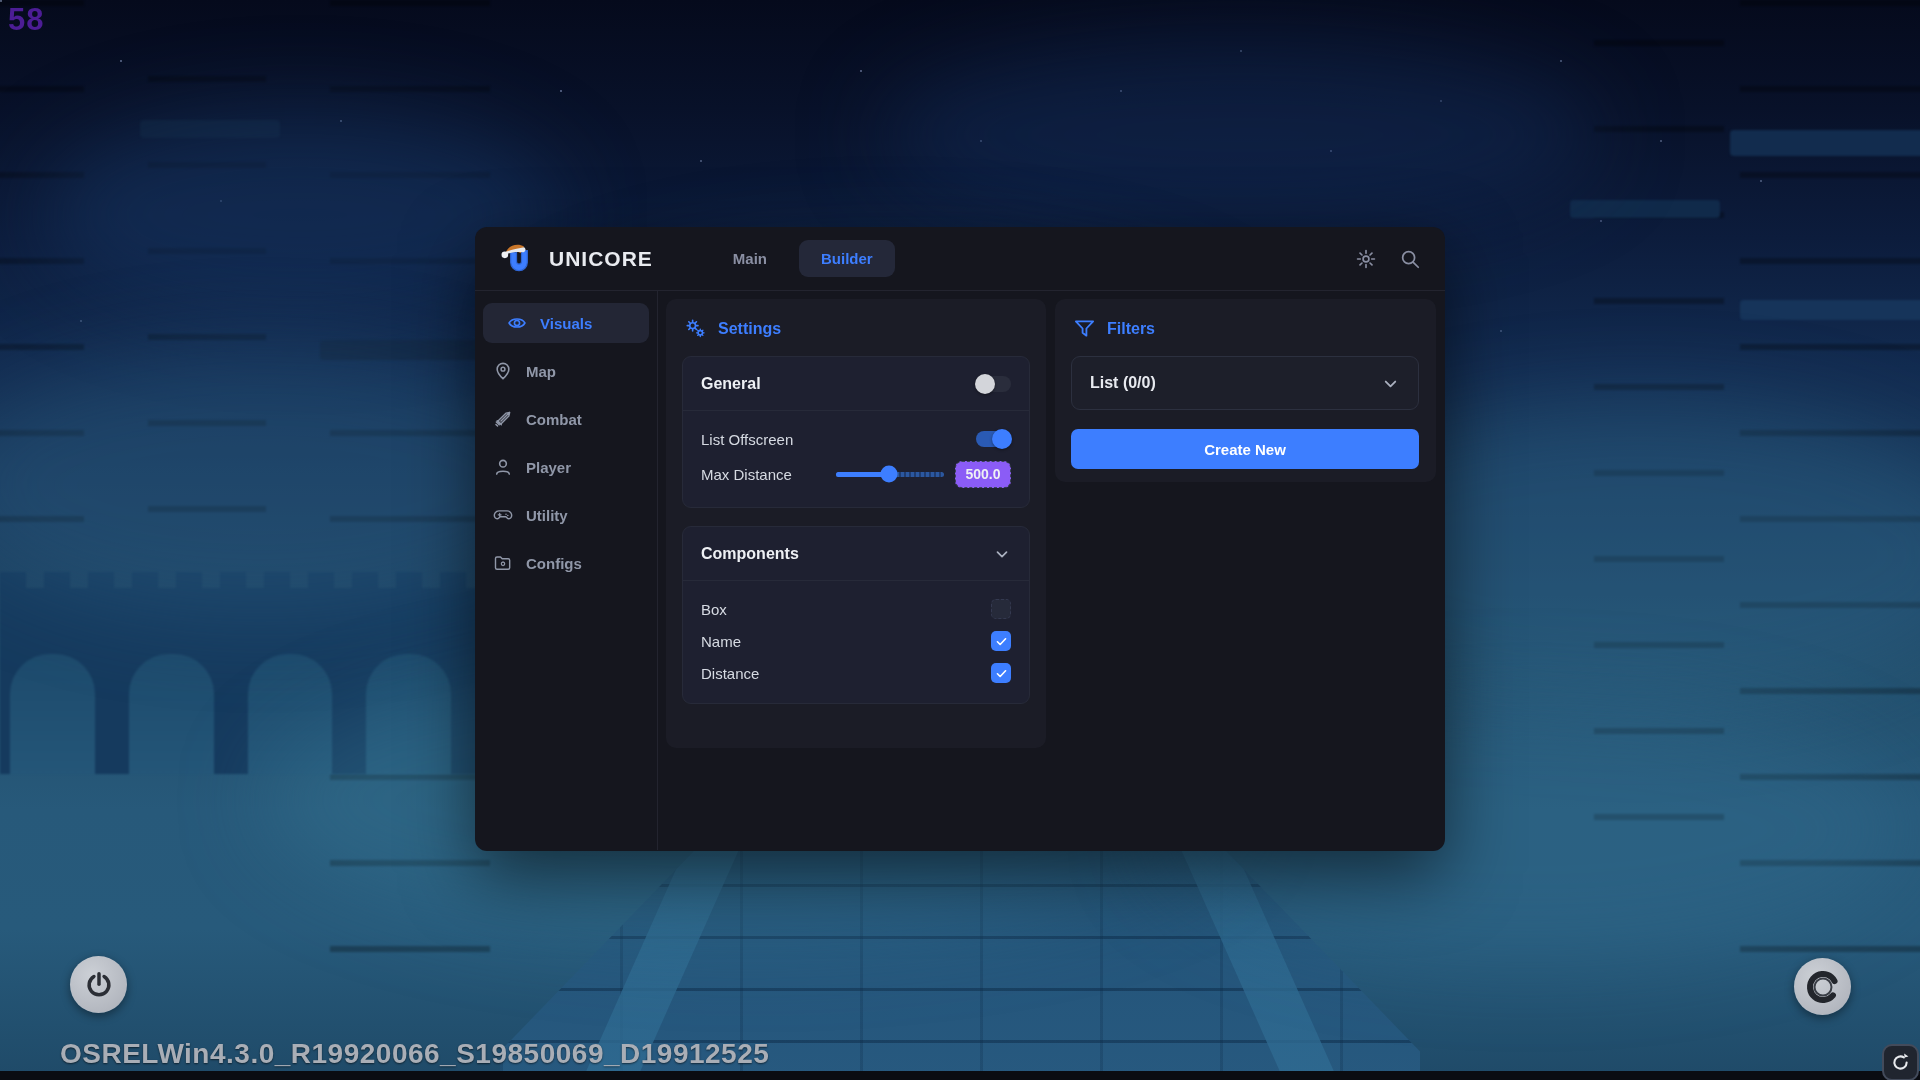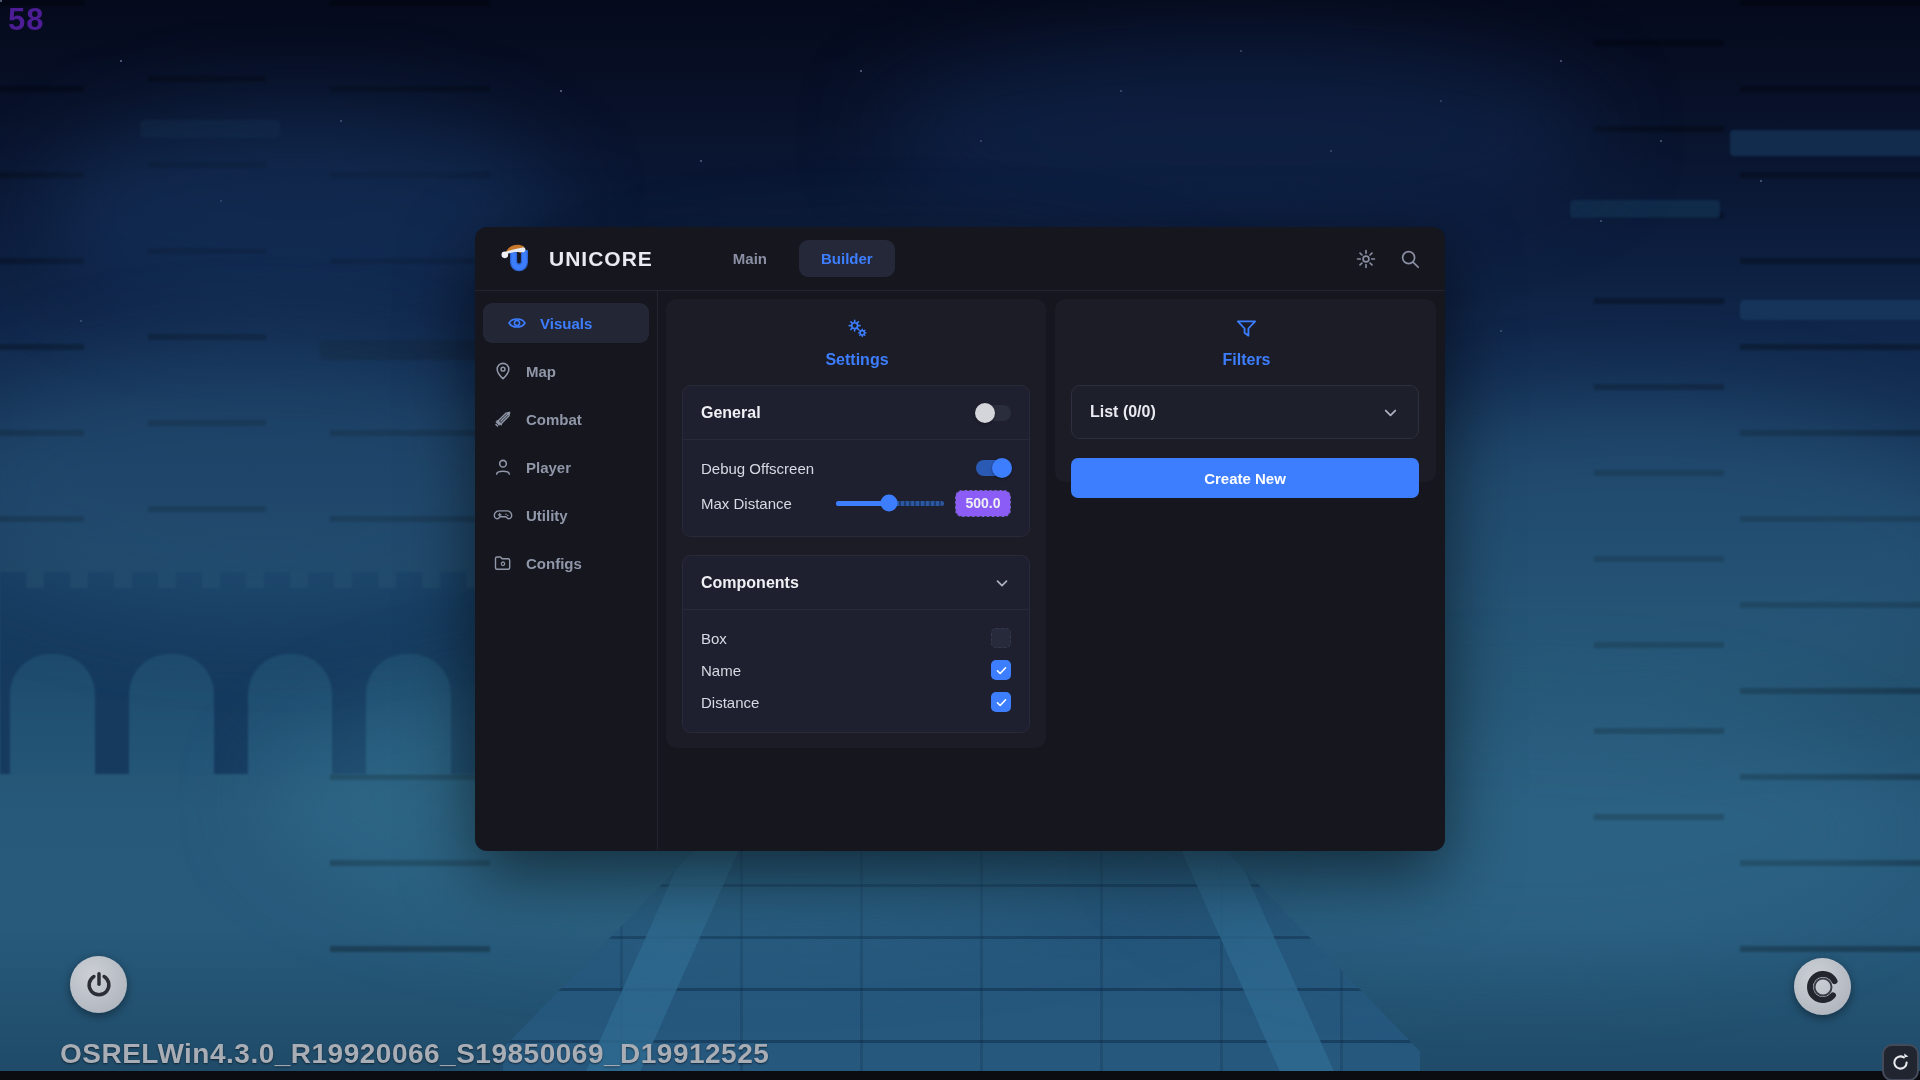--- a/index.html
+++ b/index.html
@@ -115,21 +115,21 @@
     border-radius:9px; margin-bottom:8px; color:#9097a8; font-size:15px; font-weight:600;
     cursor:pointer; }
   .side-item .sicon { width:20px; height:20px; flex-shrink:0; }
   .side-item.active { background:#232635; color:#3d7eff; font-weight:700;padding-left:24px; }
 
   .content { flex:1; padding:8px; display:flex; gap:9px; align-items:flex-start; }
   .panel { background:#1b1c26; border-radius:10px; padding:16px; }
   .settings-panel { width:380px; height:449px; }
   .filters-panel  { width:381px; height:183px; }
   .panel-title { display:flex; align-items:center; gap:11px; color:#3d7eff;
-    font-size:16px; font-weight:700; margin:2px 0 16px 2px;flex-direction:column; }
+    font-size:16px; font-weight:700; margin:2px 0 16px 2px; }
   .ptitle-icon { width:23px; height:23px; color:#3d7eff; }
 
   .card { background:#1e2030; border:1px solid #272a39; border-radius:9px; width:348px; }
   .card + .card { margin-top:18px; }
   .card-head { height:53px; display:flex; align-items:center; padding:0 18px;
     font-size:16px; font-weight:700; color:#eef0f4; cursor:pointer; }
   .card-head .chev { margin-left:auto; width:18px; height:18px; color:#aab0bf; }
   .card-divider { height:1px; background:#272a39; }
   .card-rows { padding:12px 18px 14px; }
   .row { display:flex; align-items:center; height:32px; font-size:15px; color:#d6dae2; }
@@ -326,21 +326,21 @@
         <div class="card">
           <div class="card-head">
             <span>General</span>
             <div class="ctl toggle" style="margin-left:auto">
                 <div class="knob"></div>
               </div>
           </div>
           <div class="card-divider"></div>
           <div class="card-rows">
             <div class="row">
-              <span>Debug Offscreen</span>
+              <span>List Offscreen</span>
               <div class="ctl toggle on">
                   <div class="knob"></div>
                 </div>
             </div>
             <div class="row tall">
               <span>Max Distance</span>
               <div class="slider-wrap">
                 <div class="slider">
                   <div class="fill"></div>
                   <div class="knob"></div>

